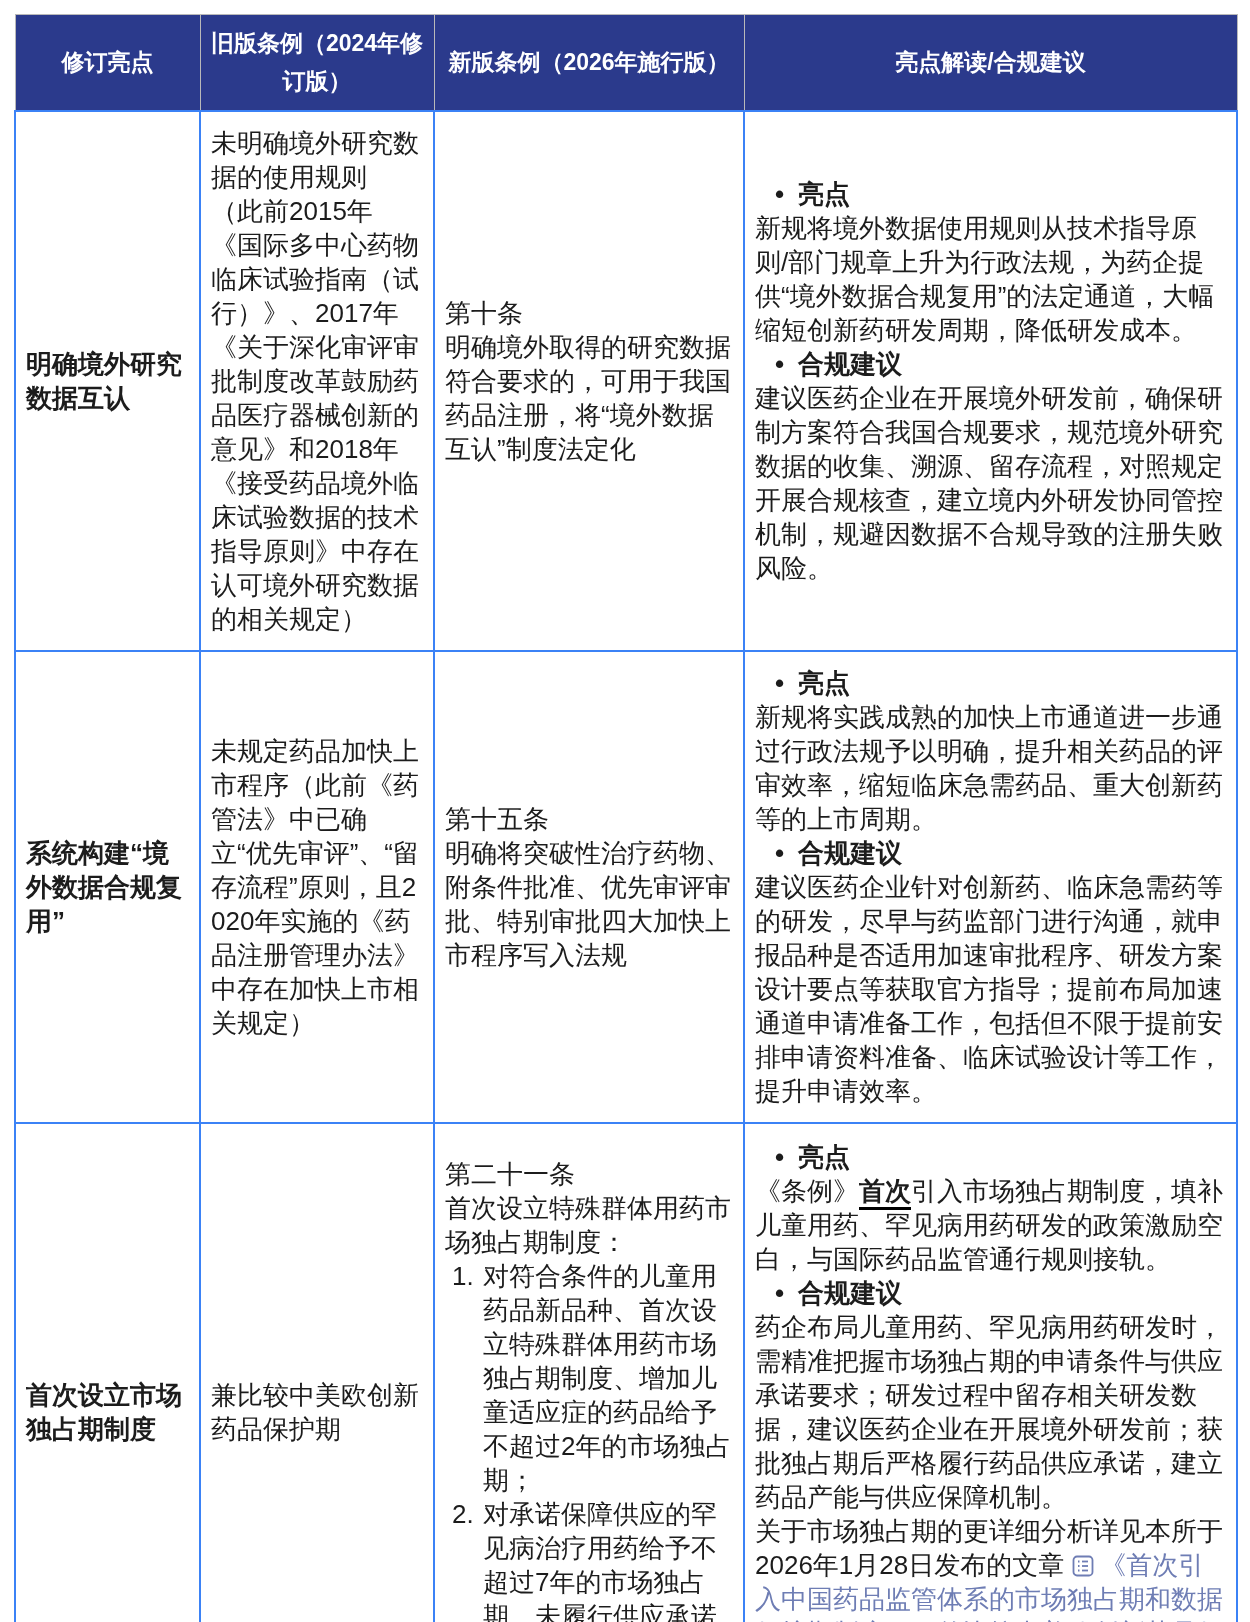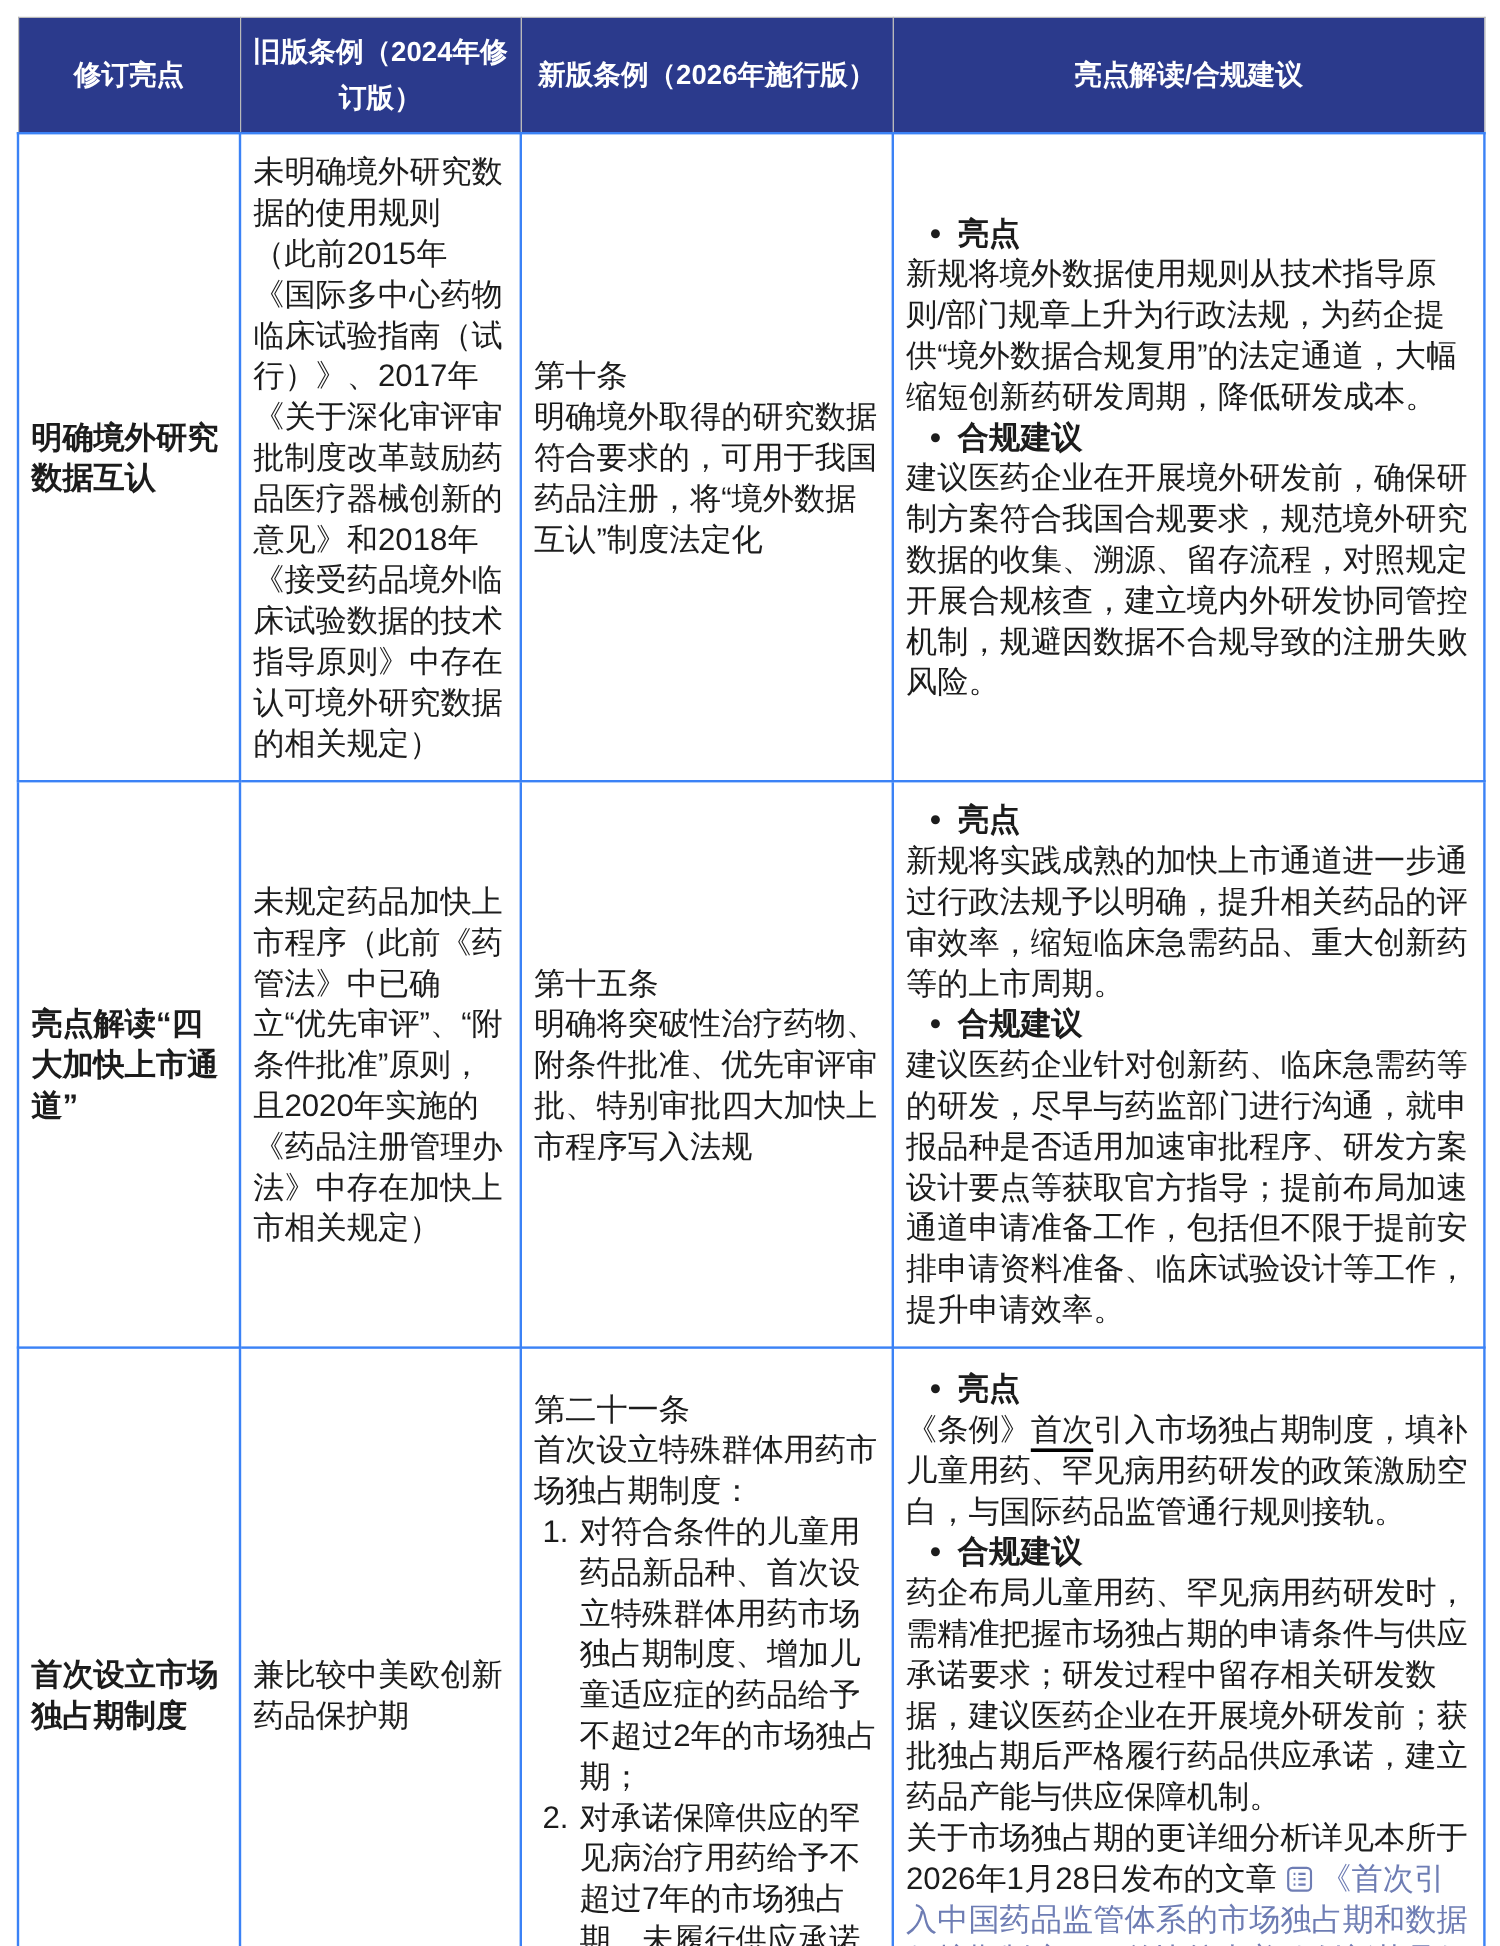--- a/index.html
+++ b/index.html
@@ -22,21 +22,21 @@
   }
   .cmp tbody tr:nth-child(1) td{height:476px;}
   .cmp tbody tr:nth-child(2) td{height:442px;}
   .cmp tbody tr:nth-child(3) td{height:578px;}
   td.c1{font-weight:bold;}
   .cp{margin:0;}
   .bullet-line{display:flex;font-weight:bold;}
   .bullet-line .dot{padding-left:20px;padding-right:14px;}
   ol.cell-ol{margin:0;padding-left:36px;}
   ol.cell-ol li{padding-left:2px;}
-  .b{font-weight:normal;}
+  .b{font-weight:bold;}
   .u{border-bottom:3px solid #000;padding-bottom:1px;}
   a.cell-link{color:#6E7DB4;text-decoration:none;cursor:pointer;}
   .doc-icon{display:inline-block;vertical-align:-3px;margin:0 6px 0 8px;line-height:0;}
   .doc-icon svg{display:inline-block;}
 </style>
 </head>
 <body>
 
 <div class="page">
   <table class="cmp">
@@ -72,23 +72,23 @@
             </div>
             <p class="cp">新规将境外数据使用规则从技术指导原则/部门规章上升为行政法规，为药企提供“境外数据合规复用”的法定通道，大幅缩短创新药研发周期，降低研发成本。</p>
             <div class="bullet-line">
               <span class="dot">•</span>
               <span>合规建议</span>
             </div>
             <p class="cp">建议医药企业在开展境外研发前，确保研制方案符合我国合规要求，规范境外研究数据的收集、溯源、留存流程，对照规定开展合规核查，建立境内外研发协同管控机制，规避因数据不合规导致的注册失败风险。</p>
           </td>
         </tr>
         <tr>
-          <td class="c1">亮点解读“四大加快上市通道”</td>
+          <td class="c1">系统构建“境外数据合规复用”</td>
           <td class="c2">
-            <p class="cp">未规定药品加快上市程序（此前《药管法》中已确立“优先审评”、“附条件批准”原则，且2020年实施的《药品注册管理办法》中存在加快上市相关规定）</p>
+            <p class="cp">未规定药品加快上市程序（此前《药管法》中已确立“优先审评”、“留存流程”原则，且2020年实施的《药品注册管理办法》中存在加快上市相关规定）</p>
           </td>
           <td class="c3">
             <p class="cp">第十五条</p>
             <p class="cp">明确将突破性治疗药物、附条件批准、优先审评审批、特别审批四大加快上市程序写入法规</p>
           </td>
           <td class="c4">
             <div class="bullet-line">
               <span class="dot">•</span>
               <span>亮点</span>
             </div>

